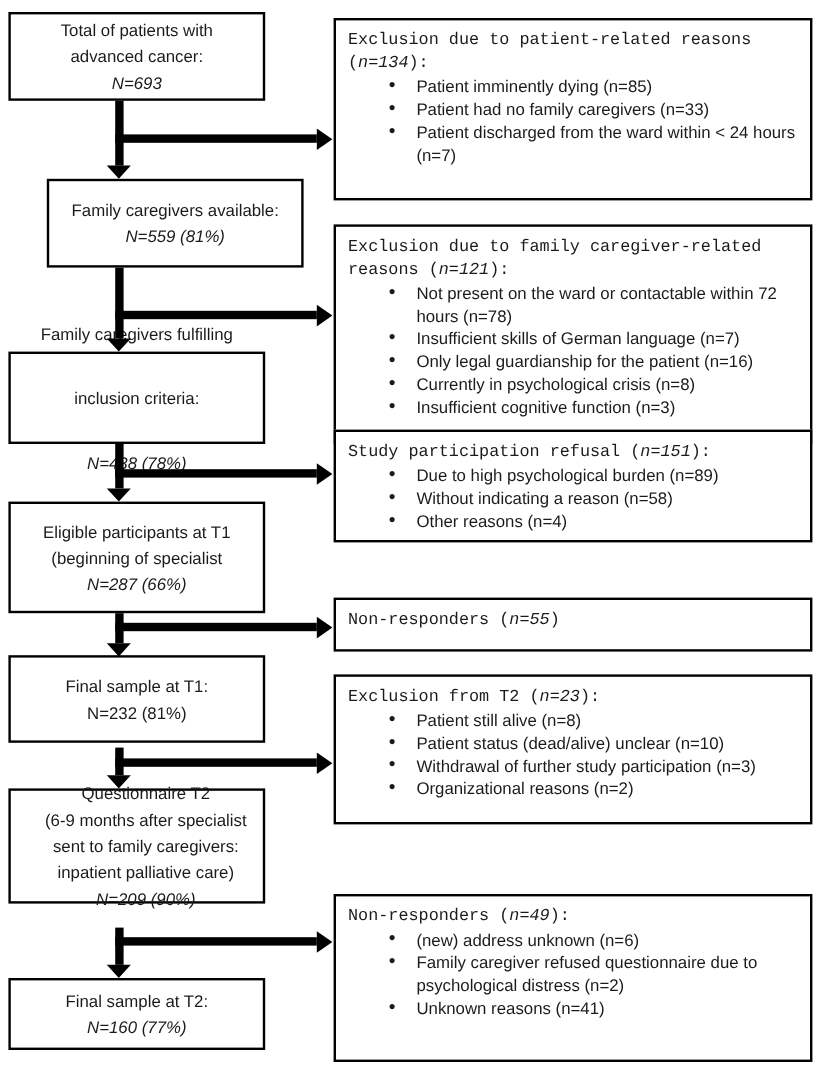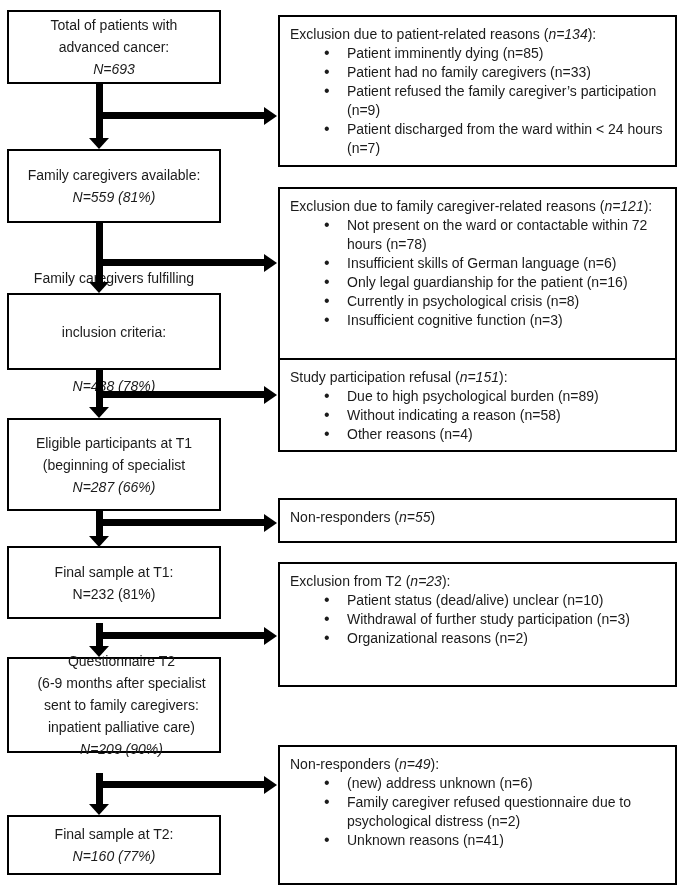--- a/index.html
+++ b/index.html
@@ -28,21 +28,21 @@
   .lbox .stat{font-style:italic;}
   .lbox .stat.no-italic{font-style:normal;}
   .rbox{
     left:278px;width:399px;
     font-size:14px;line-height:19px;
     padding:8px 10px 6px 10px;
     display:flex;flex-direction:column;justify-content:flex-start;
     box-sizing:border-box;
   }
   .rbox.vcenter{}
-  .rbox .rtitle{margin:0;}
+  .rbox .rtitle{margin:0;font-family:Liberation Mono, monospace;}
   .rbox .rtitle .nval{font-style:italic;}
   .rbox ul{margin:0;padding:0;list-style:none;}
   .rbox li{position:relative;padding-left:57px;}
   .rbox li::before{
     content:"\2022";
     position:absolute;left:34px;top:-1px;
     font-size:16px;
   }
   
   .stem{position:absolute;background:#000;}
@@ -65,21 +65,21 @@
 <body>
 
 <div id="canvas">
 
   <div class="box lbox" style="top:10px;height:74px;">
     <div>Total of patients with</div>
     <div>advanced cancer:</div>
     <div class="stat">N=693</div>
   </div>
 
-  <div class="box lbox" style="top:149px;height:74px;">
+  <div class="box lbox" style="top:149px;height:74px;margin-left:32px;">
     <div>Family caregivers available:</div>
     <div class="stat">N=559 (81%)</div>
   </div>
 
   <div class="box lbox" style="top:293px;height:77px;gap:32px;">
     <div>Family caregivers fulfilling</div>
     <div>inclusion criteria:</div>
     <div class="stat">N=438 (78%)</div>
   </div>
 
@@ -105,30 +105,29 @@
   <div class="box lbox" style="top:815px;height:60px;">
     <div>Final sample at T2:</div>
     <div class="stat">N=160 (77%)</div>
   </div>
 
   <div class="box rbox" style="top:15px;height:152px;">
     <p class="rtitle"><span>Exclusion due to patient-related reasons (</span><span class="nval">n=134</span><span>):</span></p>
     <ul>
       <li>Patient imminently dying (n=85)</li>
       <li>Patient had no family caregivers (n=33)</li>
-      <li>Patient refused the family caregiver’s participation (n=9)</li>
       <li>Patient discharged from the ward within &lt; 24 hours (n=7)</li>
     </ul>
   </div>
 
   <div class="box rbox" style="top:187px;height:183px;">
     <p class="rtitle"><span>Exclusion due to family caregiver-related reasons (</span><span class="nval">n=121</span><span>):</span></p>
     <ul>
       <li>Not present on the ward or contactable within 72 hours (n=78)</li>
-      <li>Insufficient skills of German language (n=6)</li>
+      <li>Insufficient skills of German language (n=7)</li>
       <li>Only legal guardianship for the patient (n=16)</li>
       <li>Currently in psychological crisis (n=8)</li>
       <li>Insufficient cognitive function (n=3)</li>
     </ul>
   </div>
 
   <div class="box rbox" style="top:358px;height:94px;">
     <p class="rtitle"><span>Study participation refusal (</span><span class="nval">n=151</span><span>):</span></p>
     <ul>
       <li>Due to high psychological burden (n=89)</li>
@@ -137,20 +136,21 @@
     </ul>
   </div>
 
   <div class="box rbox vcenter" style="top:498px;height:45px;">
     <p class="rtitle"><span>Non-responders (</span><span class="nval">n=55</span><span>)</span></p>
   </div>
 
   <div class="box rbox" style="top:562px;height:125px;">
     <p class="rtitle"><span>Exclusion from T2 (</span><span class="nval">n=23</span><span>):</span></p>
     <ul>
+      <li>Patient still alive (n=8)</li>
       <li>Patient status (dead/alive) unclear (n=10)</li>
       <li>Withdrawal of further study participation (n=3)</li>
       <li>Organizational reasons (n=2)</li>
     </ul>
   </div>
 
   <div class="box rbox" style="top:745px;height:140px;">
     <p class="rtitle"><span>Non-responders (</span><span class="nval">n=49</span><span>):</span></p>
     <ul>
       <li>(new) address unknown (n=6)</li>

